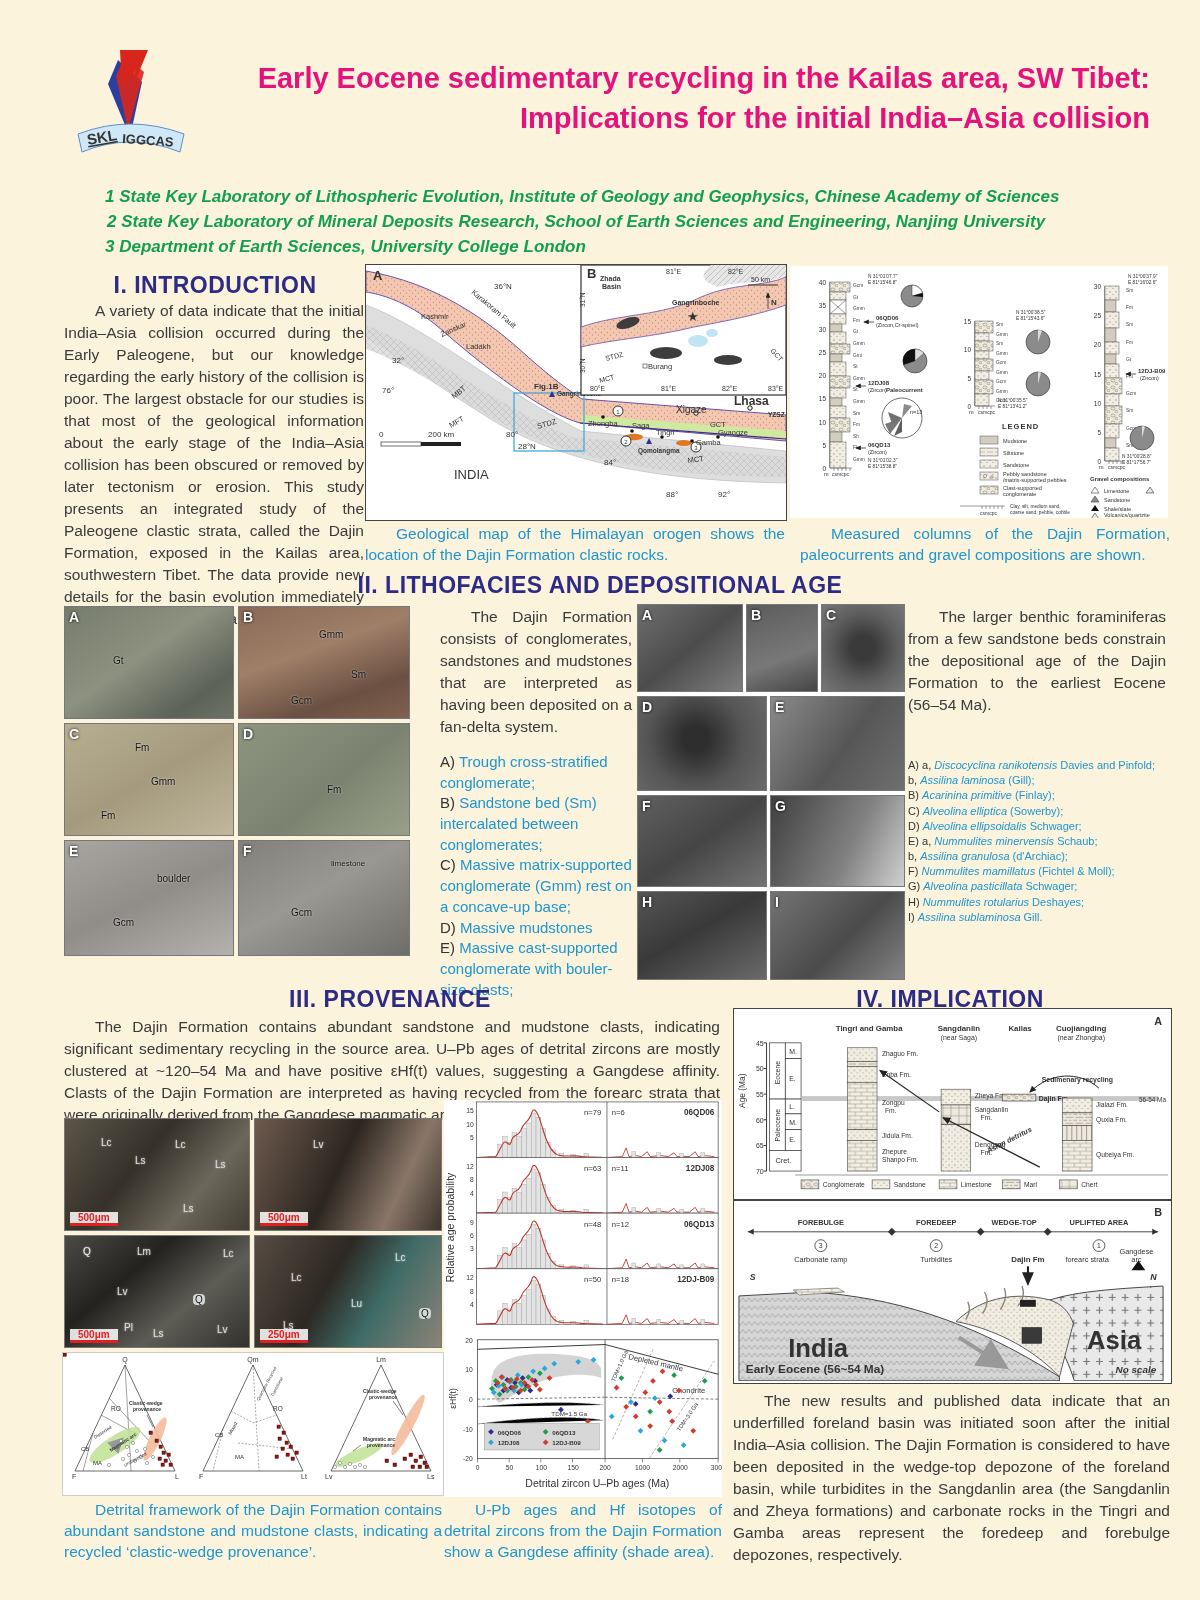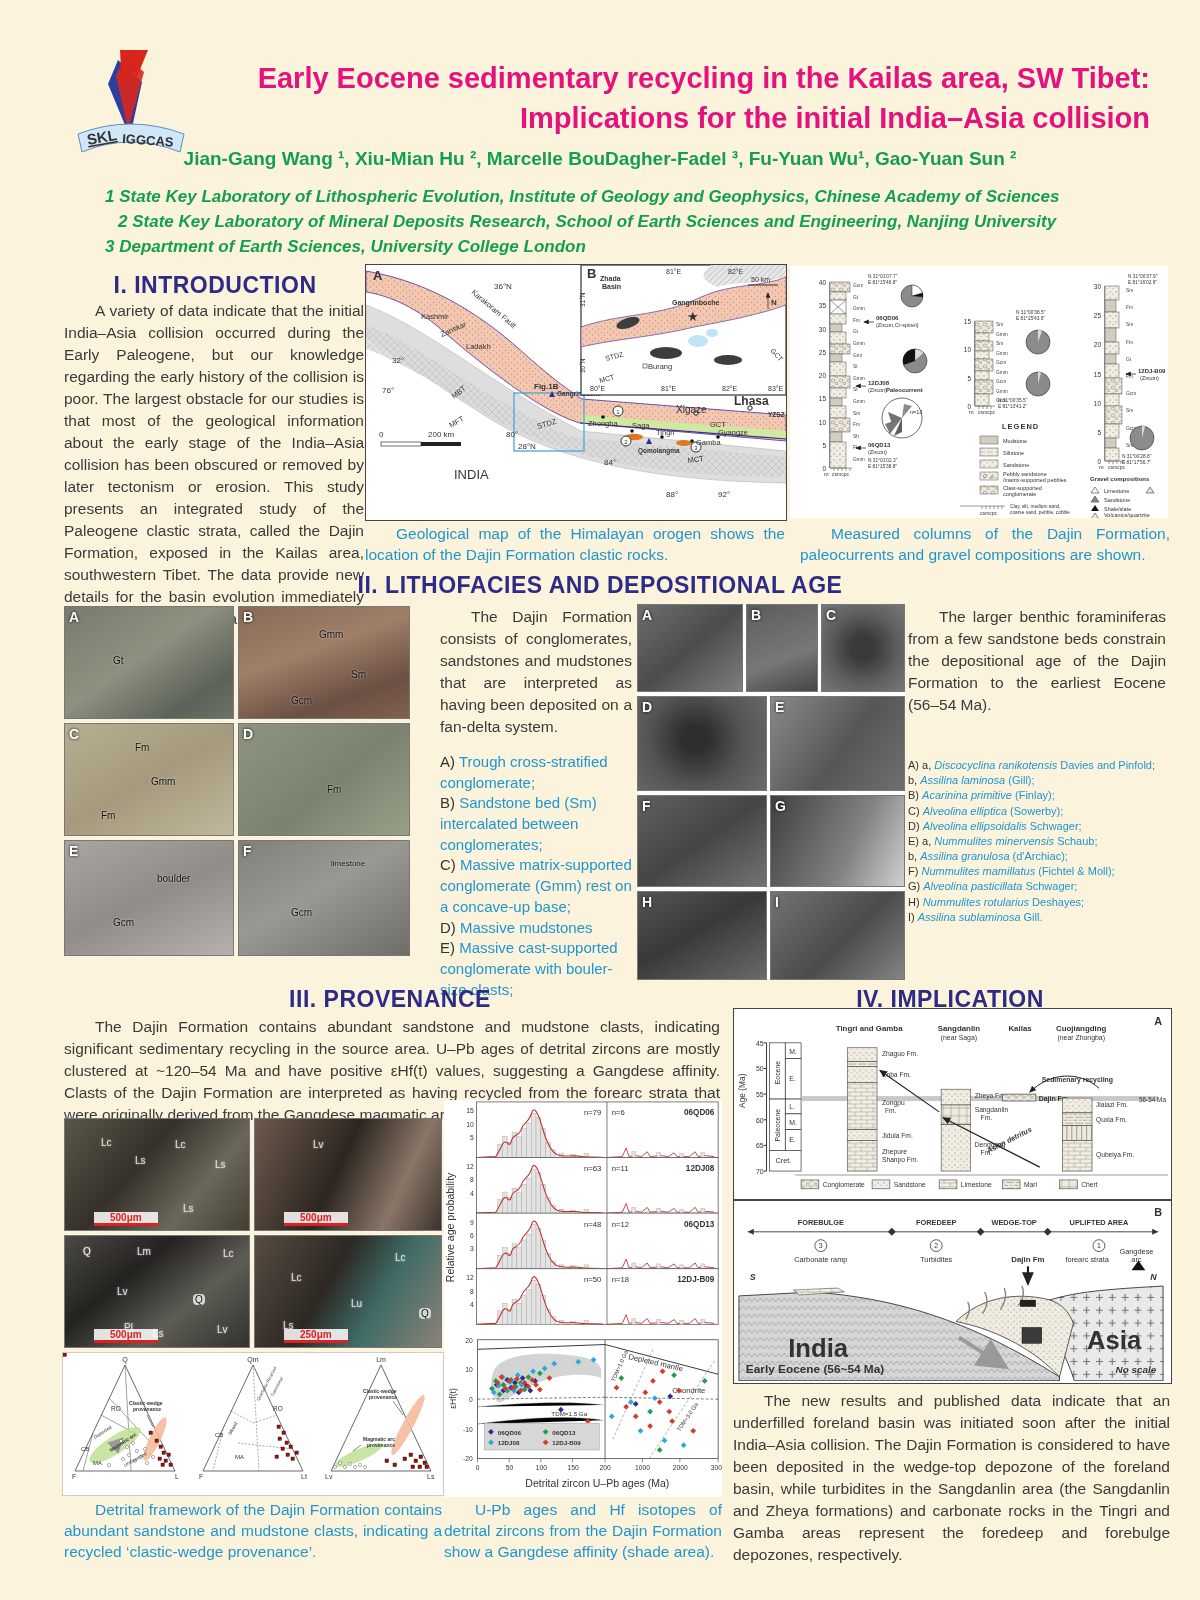--- a/index.html
+++ b/index.html
@@ -13,21 +13,21 @@
   .bodytxt{color:#3a3a3a;font-size:15.5px;text-align:justify;line-height:1.42;}
   .indent{text-indent:2em;}
   .cap{color:#1e96cf;font-size:15.5px;line-height:1.35;text-align:justify;}
   .bluelist{color:#1e96cf;font-size:15px;line-height:1.38;}
   .bluelist .ltr{color:#333;}
   .bluelist i{font-style:italic;}
   .figbox{background:#fff;border:1.5px solid #444;}
   .photo{position:absolute;border:1px solid #777;box-sizing:border-box;}
   .pletter{position:absolute;top:2px;left:4px;color:#fff;font-weight:bold;font-size:14px;text-shadow:0 0 3px #000;}
   .ptag{position:absolute;color:#111;font-size:10px;text-shadow:0 0 2px rgba(255,255,255,.7);}
-  .scalebar{position:absolute;left:5px;bottom:4px;color:#e02020;font-size:10px;font-weight:bold;border-bottom:3px solid #e02020;background:rgba(255,255,255,.85);padding:0 16px;margin-left:24px;}
+  .scalebar{position:absolute;left:5px;bottom:4px;color:#e02020;font-size:10px;font-weight:bold;border-bottom:3px solid #e02020;background:rgba(255,255,255,.85);padding:0 8px;}
   svg text{font-family:"Liberation Sans",sans-serif;fill:#333;}
   .tickset text{font-size:6.5px;text-anchor:end;fill:#333;}
   .tickx text{font-size:7px;text-anchor:middle;fill:#333;}
   .facies text{font-size:4.8px;fill:#444;}
   .hticks text{font-size:7px;text-anchor:end;fill:#333;}
   .logo-banner{fill:#cfe7f6;stroke:#5b8fc9;}
 </style>
 </head>
 <body>
 
@@ -102,23 +102,22 @@
   <svg class="abs" style="left:70px;top:42px" width="120" height="120" viewBox="0 0 120 120">
     <polygon points="48,18 72,40 60,95 38,42" fill="#2a3f9e"></polygon>
     <polygon points="50,8 78,8 60,52 66,28 52,46" fill="#d8261c"></polygon>
     <polygon points="55,14 74,30 58,88 46,34" fill="#d8261c" opacity="0.9"></polygon>
     <path class="logo-banner" d="M8,92 Q60,72 114,92 L110,110 Q60,90 12,110 Z"></path>
     <text x="18" y="103" font-size="15" font-weight="bold" fill="#2a3f9e" transform="rotate(-10 18 103)" text-decoration="underline">SKL</text>
     <text x="52" y="101" font-size="13" font-weight="bold" fill="#2a3f9e" transform="rotate(4 52 101)">IGGCAS</text>
   </svg>
   <div class="abs title" style="left:150px;top:60px;width:1000px;">Early Eocene sedimentary recycling in the Kailas area, SW Tibet:</div>
   <div class="abs title" style="left:150px;top:100px;width:1000px;">Implications for the initial India–Asia collision</div>
-  <div class="abs authors" style="left:100px;top:148px;width:1000px;">Jian-Gang Wang ¹, Xiu-Mian Hu ², Marcelle BouDagher-Fadel ³, Fu-Yuan Wu¹, Gao-Yuan Sun ²</div>
   <div class="abs affil" style="left:105px;top:185px;width:1060px;">1  State Key Laboratory of Lithospheric Evolution, Institute of Geology and Geophysics, Chinese Academy of Sciences</div>
-  <div class="abs affil" style="left:118px;top:210px;width:1060px;">2  State Key Laboratory of Mineral Deposits Research, School of Earth Sciences and Engineering, Nanjing University</div>
+  <div class="abs affil" style="left:107px;top:210px;width:1060px;">2  State Key Laboratory of Mineral Deposits Research, School of Earth Sciences and Engineering, Nanjing University</div>
   <div class="abs affil" style="left:105px;top:235px;width:1060px;">3  Department of Earth Sciences, University College London</div>
 
   <div class="abs sechead" style="left:65px;top:272px;width:300px;">I. INTRODUCTION</div>
   <div class="abs bodytxt indent" style="left:64px;top:300px;width:300px;">A variety of data indicate that the initial India–Asia collision occurred during the Early Paleogene, but our knowledge regarding the early history of the collision is poor. The largest obstacle for our studies is that most of the geological information about the early stage of the India–Asia collision has been obscured or removed by later tectonism or erosion. This study presents an integrated study of the Paleogene clastic strata, called the Dajin Formation, exposed in the Kailas area, southwestern Tibet. The data  provide new details for the basin evolution immediately after the initial India–Asia collision.</div>
 
   <div class="abs figbox" style="left:365px;top:264px;width:420px;height:255px;">
     <svg width="420" height="255" viewBox="0 0 420 255">
       <rect x="0" y="0" width="420" height="255" fill="#fff"></rect>
 
       <path d="M0,40 C60,62 130,122 215,166 L420,186 L420,218 C300,216 195,200 118,150 C58,112 18,82 0,72 Z" fill="#dedede" stroke="#aaa" stroke-width="0.5"></path>

